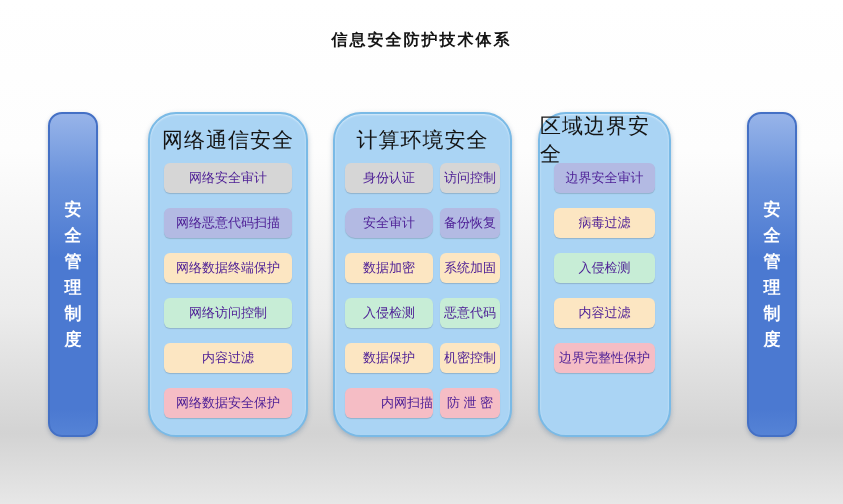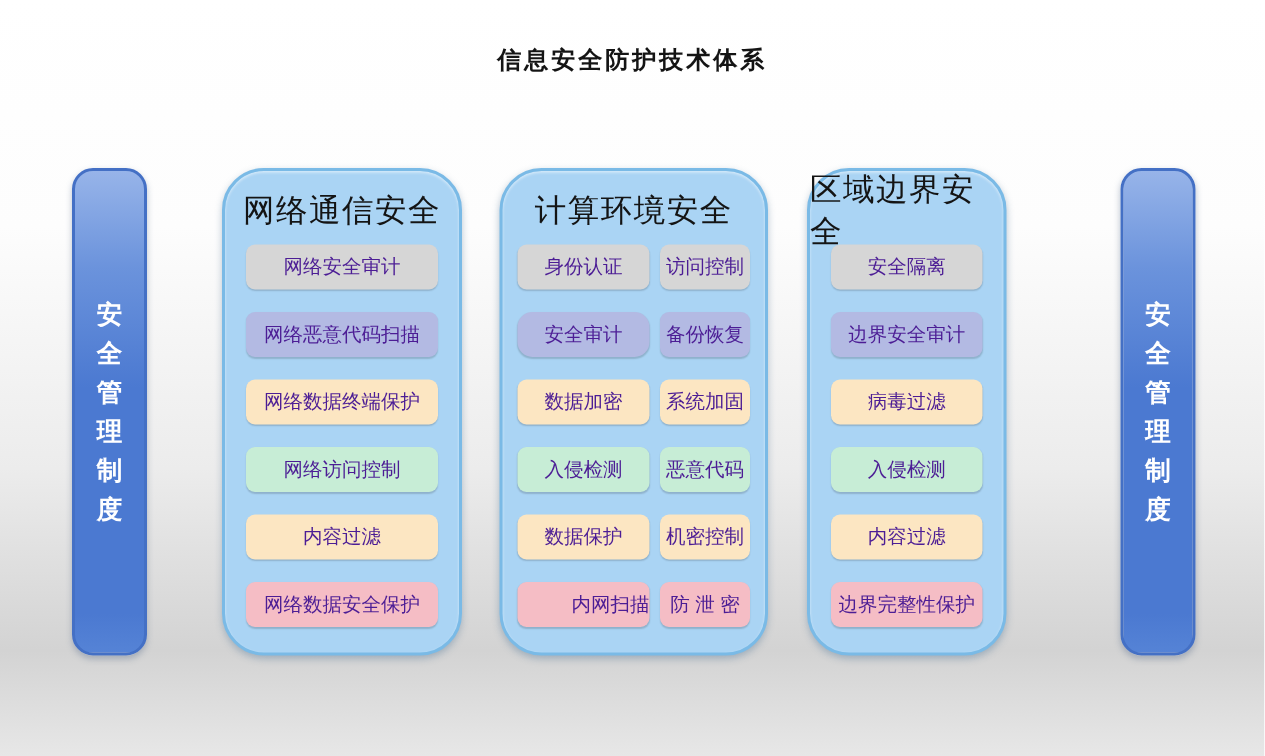--- a/index.html
+++ b/index.html
@@ -107,21 +107,20 @@
         <div class="item" style="background: rgb(252, 230, 194);">数据保护</div>
         <div class="item" style="background: rgb(252, 230, 194);">机密控制</div>
         <div class="item" style="background: rgb(245, 189, 197); padding-left: 36px;">内网扫描</div>
         <div class="item" style="background: rgb(245, 189, 197);">防 泄 密</div>
       </div>
   </div>
 
   <div class="column col-3">
     <div class="col-header">区域边界安全</div>
     <div class="items single">
-        <div class="item" style="background: rgb(214, 214, 214);">安全隔离</div>
         <div class="item" style="background: rgb(179, 186, 227);">边界安全审计</div>
         <div class="item" style="background: rgb(252, 230, 194);">病毒过滤</div>
         <div class="item" style="background: rgb(199, 237, 214);">入侵检测</div>
         <div class="item" style="background: rgb(252, 230, 194);">内容过滤</div>
         <div class="item" style="background: rgb(245, 189, 197);">边界完整性保护</div>
       </div>
   </div>
 
   <div class="pillar pillar-right">
     <div class="pillar-label">

